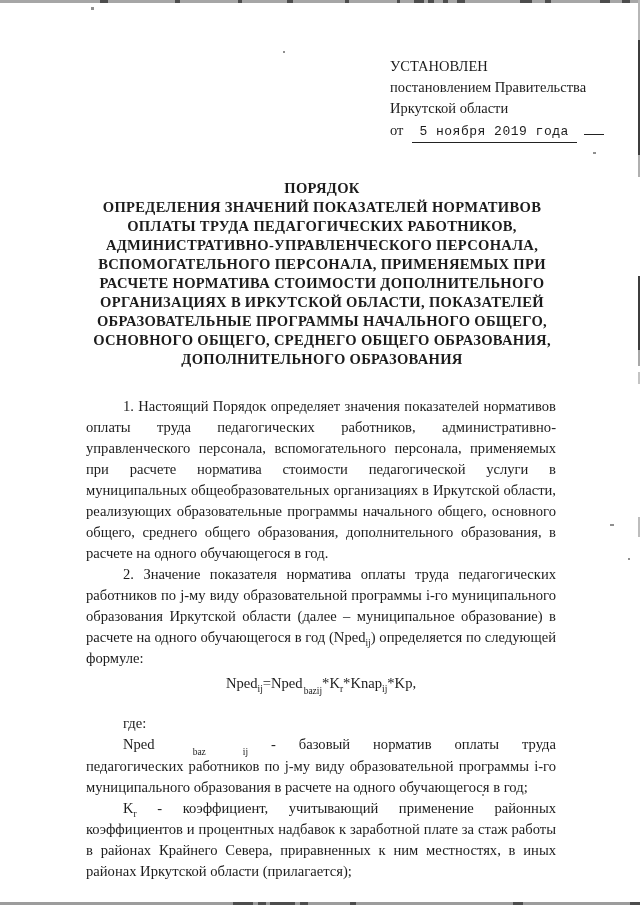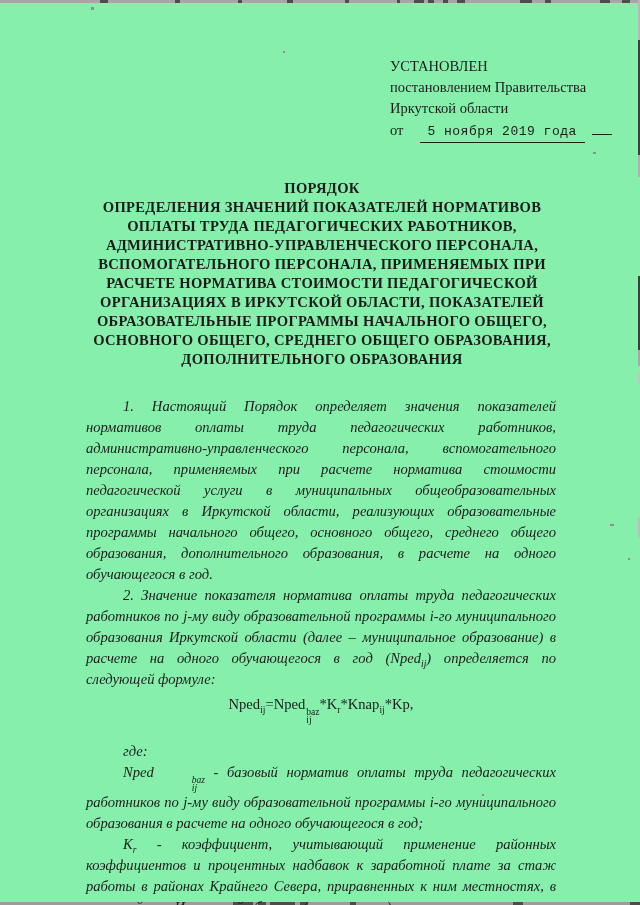--- a/index.html
+++ b/index.html
@@ -1,53 +1,53 @@
 <!DOCTYPE html>
 <html><head>
 <meta charset="utf-8">
 <style>
   html,body { margin:0; padding:0; background:#e8e8e8; }
   .page {
     position:relative; width:640px; height:905px; margin:0 auto;
-    background:#86efac; overflow:hidden;
+    background:#ffffff; overflow:hidden;
     font-family:"Liberation Serif", serif; color:#1c1c1c;
   }
 
   
   .edge-top    { position:absolute; top:0; left:0; width:640px; height:3px; background:#a6a6a6; }
   .edge-bottom { position:absolute; bottom:0; left:0; width:640px; height:3px; background:#9c9c9c; }
   .edge-top i, .edge-bottom i { position:absolute; top:0; height:100%; background:#4d4d4d; }
   .vseg  { position:absolute; right:0; width:2px; }
   .speck { position:absolute; background:#8f8f8f; }
 
   
   .stamp { position:absolute; left:390px; top:56px; width:248px; font-size:14.5px; line-height:21px; }
   .stamp .line { white-space:nowrap; }
   .mono { font-family:"Liberation Mono", monospace; font-size:13px; letter-spacing:0.5px; }
   .date-line { white-space:nowrap; }
-  .date-underline { display:inline-block; border-bottom:1px solid #222; padding:0 8px 0 7px; margin-left:17px; }
+  .date-underline { display:inline-block; border-bottom:1px solid #222; padding:0 8px 0 7px; margin-left:9px; }
   .underline-tail { display:inline-block; width:20px; height:15px; border-bottom:1px solid #222; margin-left:7px; }
   .doc-number { margin-left:10px; }
 
   
   .title {
     position:absolute; left:72px; top:179px; width:500px;
     text-align:center; font-weight:bold; font-size:14.6px;
     line-height:19px; letter-spacing:0.3px;
   }
 
   
   .body-text { position:absolute; left:86px; top:396px; width:470px; font-size:14.6px; line-height:21px; }
   .body-text p { margin:0; }
   .para.justify { text-align:justify; }
-  .para.indent  { text-indent:37px;font-style:italic; }
+  .para.indent  { text-indent:37px; }
   .para.formula { text-align:center; text-indent:0; margin:4px 0 17px 0; }
   sub { font-size:9.5px; line-height:0; }
   .stack {
-    display:inline-flex; flex-direction:column; align-items:flex-start;
+    display:inline-flex; flex-direction:row; align-items:flex-start;
     font-size:9.5px; line-height:7.5px; vertical-align:-6px; margin-left:1px;
   }
 </style>
 </head>
 <body>
 
 <div class="page">
 
   <div class="edge-top">
     <i style="left:100px;width:8px"></i>
@@ -98,21 +98,21 @@
       <span>от</span><span class="date-underline mono">5 ноября 2019 года</span><span class="underline-tail"></span>
     </div>
   </div>
 
   <div class="title">
       <div>ПОРЯДОК</div>
       <div>ОПРЕДЕЛЕНИЯ ЗНАЧЕНИЙ ПОКАЗАТЕЛЕЙ НОРМАТИВОВ</div>
       <div>ОПЛАТЫ ТРУДА ПЕДАГОГИЧЕСКИХ РАБОТНИКОВ,</div>
       <div>АДМИНИСТРАТИВНО-УПРАВЛЕНЧЕСКОГО ПЕРСОНАЛА,</div>
       <div>ВСПОМОГАТЕЛЬНОГО ПЕРСОНАЛА, ПРИМЕНЯЕМЫХ ПРИ</div>
-      <div>РАСЧЕТЕ НОРМАТИВА СТОИМОСТИ ПЕДАГОГИЧЕСКОЙ</div>
+      <div>РАСЧЕТЕ НОРМАТИВА СТОИМОСТИ ДОПОЛНИТЕЛЬНОГО</div>
       <div>ОРГАНИЗАЦИЯХ В ИРКУТСКОЙ ОБЛАСТИ, ПОКАЗАТЕЛЕЙ</div>
       <div>ОБРАЗОВАТЕЛЬНЫЕ ПРОГРАММЫ НАЧАЛЬНОГО ОБЩЕГО,</div>
       <div>ОСНОВНОГО ОБЩЕГО, СРЕДНЕГО ОБЩЕГО ОБРАЗОВАНИЯ,</div>
       <div>ДОПОЛНИТЕЛЬНОГО ОБРАЗОВАНИЯ</div>
     </div>
 
   <div class="body-text">
       <p class="para indent justify">1. Настоящий Порядок определяет значения показателей нормативов оплаты труда педагогических работников, административно-управленческого персонала, вспомогательного персонала, применяемых при расчете норматива стоимости педагогической услуги в муниципальных общеобразовательных организациях в Иркутской области, реализующих образовательные программы начального общего, основного общего, среднего общего образования, дополнительного образования, в расчете на одного обучающегося в год.</p>
       <p class="para indent justify">2. Значение показателя норматива оплаты труда педагогических работников по j-му виду образовательной программы i-го муниципального образования Иркутской области (далее – муниципальное образование) в расчете на одного обучающегося в год (Nped<sub>ij</sub>) определяется по следующей формуле:</p>
       <p class="para formula">Nped<sub>ij</sub>=Nped<span class="stack">

